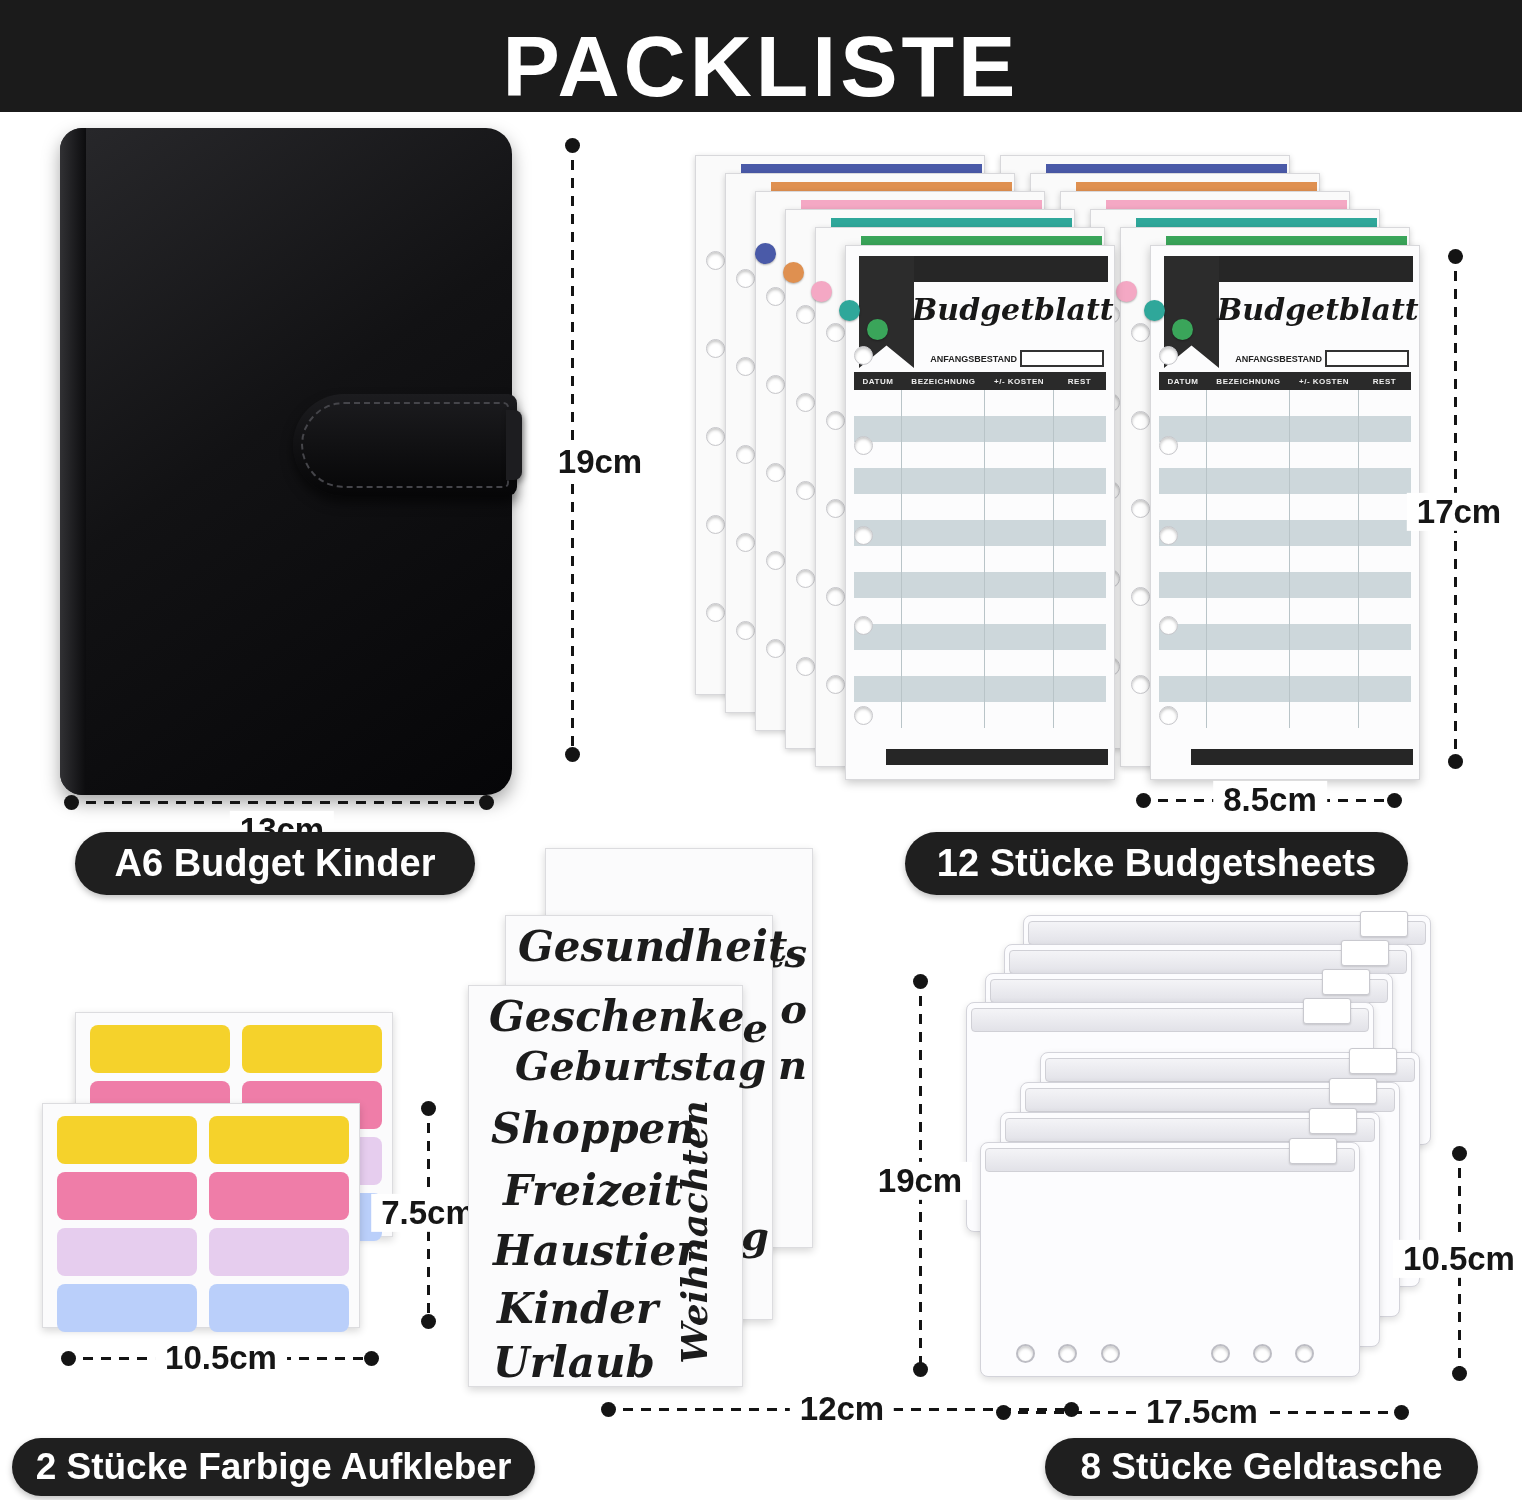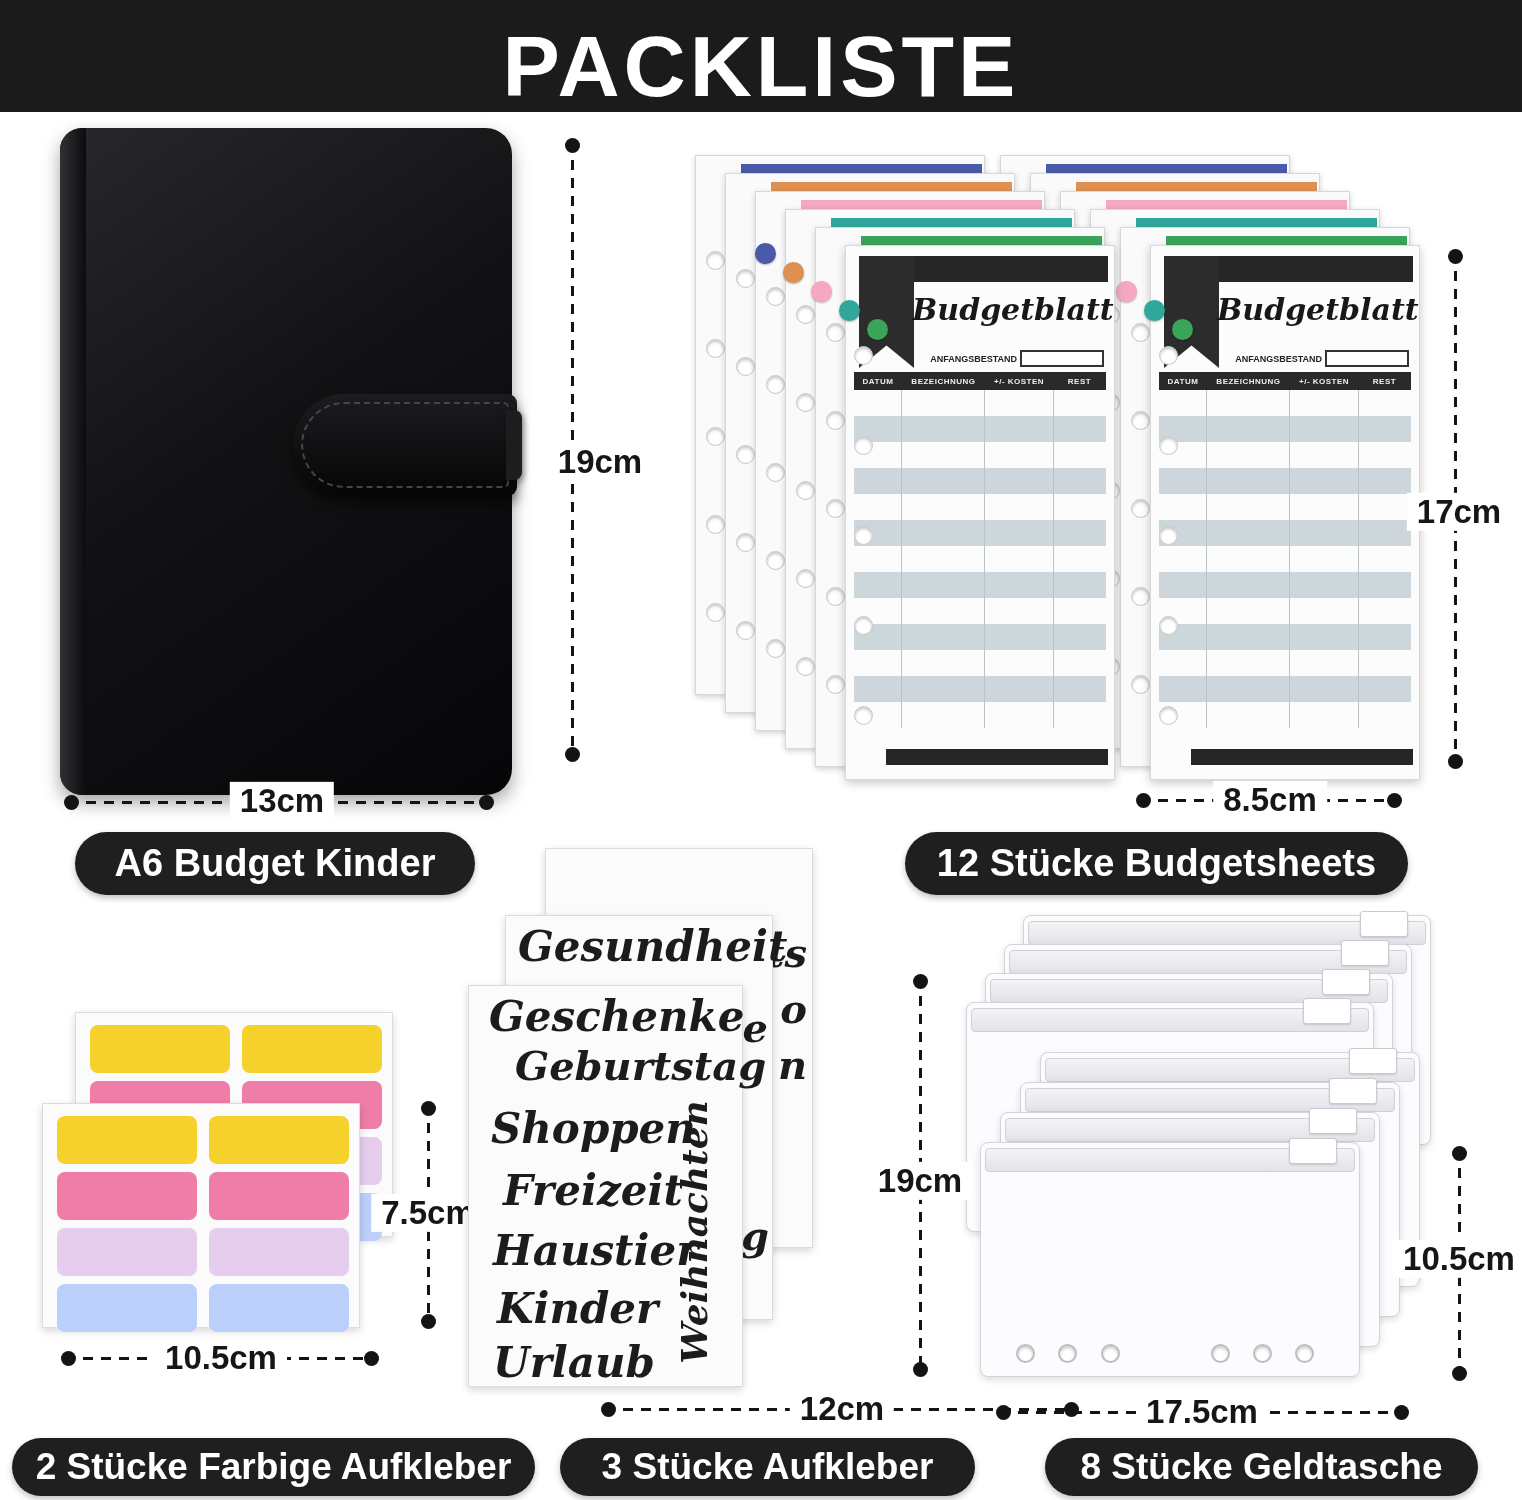--- a/index.html
+++ b/index.html
@@ -94,21 +94,21 @@
   </div>
 
   <div class="binder">
     <div class="spine"></div>
     <div class="strap"></div>
     <div class="strap-tab"></div>
   </div>
   <div class="dimv" style="left:571px;top:142px;height:616px;"></div>
   <div class="dimlabel" style="left:600px;top:462px;">19cm</div>
   <div class="dimh" style="left:68px;top:801px;width:422px;"></div>
-  <div class="dimlabel" style="left:282px;top:801px;">13cm</div>
+  <div class="dimlabel" style="left:282px;top:830px;">13cm</div>
 
   <div id="stackB">
       <div class="bsheet" style="left:1000px;top:155px;width:290px;height:540px;">
         <div class="btab" style="left:45px;right:2px;top:8px;background:#4a5aa8;"></div>
         <div class="bhole" style="left:10px;top:95px;"></div>
         <div class="bhole" style="left:10px;top:183px;"></div>
         <div class="bhole" style="left:10px;top:271px;"></div>
         <div class="bhole" style="left:10px;top:359px;"></div>
         <div class="bhole" style="left:10px;top:447px;"></div>
       </div>
@@ -502,20 +502,17 @@
   <div class="dimv" style="left:919px;top:978px;height:395px;"></div>
   <div class="dimlabel" style="left:920px;top:1181px;">19cm</div>
   <div class="dimv" style="left:1458px;top:1150px;height:227px;"></div>
   <div class="dimlabel" style="left:1459px;top:1259px;">10.5cm</div>
   <div class="dimh" style="left:1000px;top:1411px;width:405px;"></div>
   <div class="dimlabel" style="left:1202px;top:1412px;">17.5cm</div>
 
   <div class="pill" style="left:12px;top:1438px;width:523px;height:58px;">
     <span style="font-size:37px;">2 Stücke Farbige Aufkleber</span>
   </div>
-  <div class="pill" style="left:560px;top:1438px;width:415px;height:58px;">
-    <span style="font-size:37px;">3 Stücke Aufkleber</span>
-  </div>
   <div class="pill" style="left:1045px;top:1438px;width:433px;height:58px;">
     <span style="font-size:37px;">8 Stücke Geldtasche</span>
   </div>
 
 </div>
 
 </body></html>

